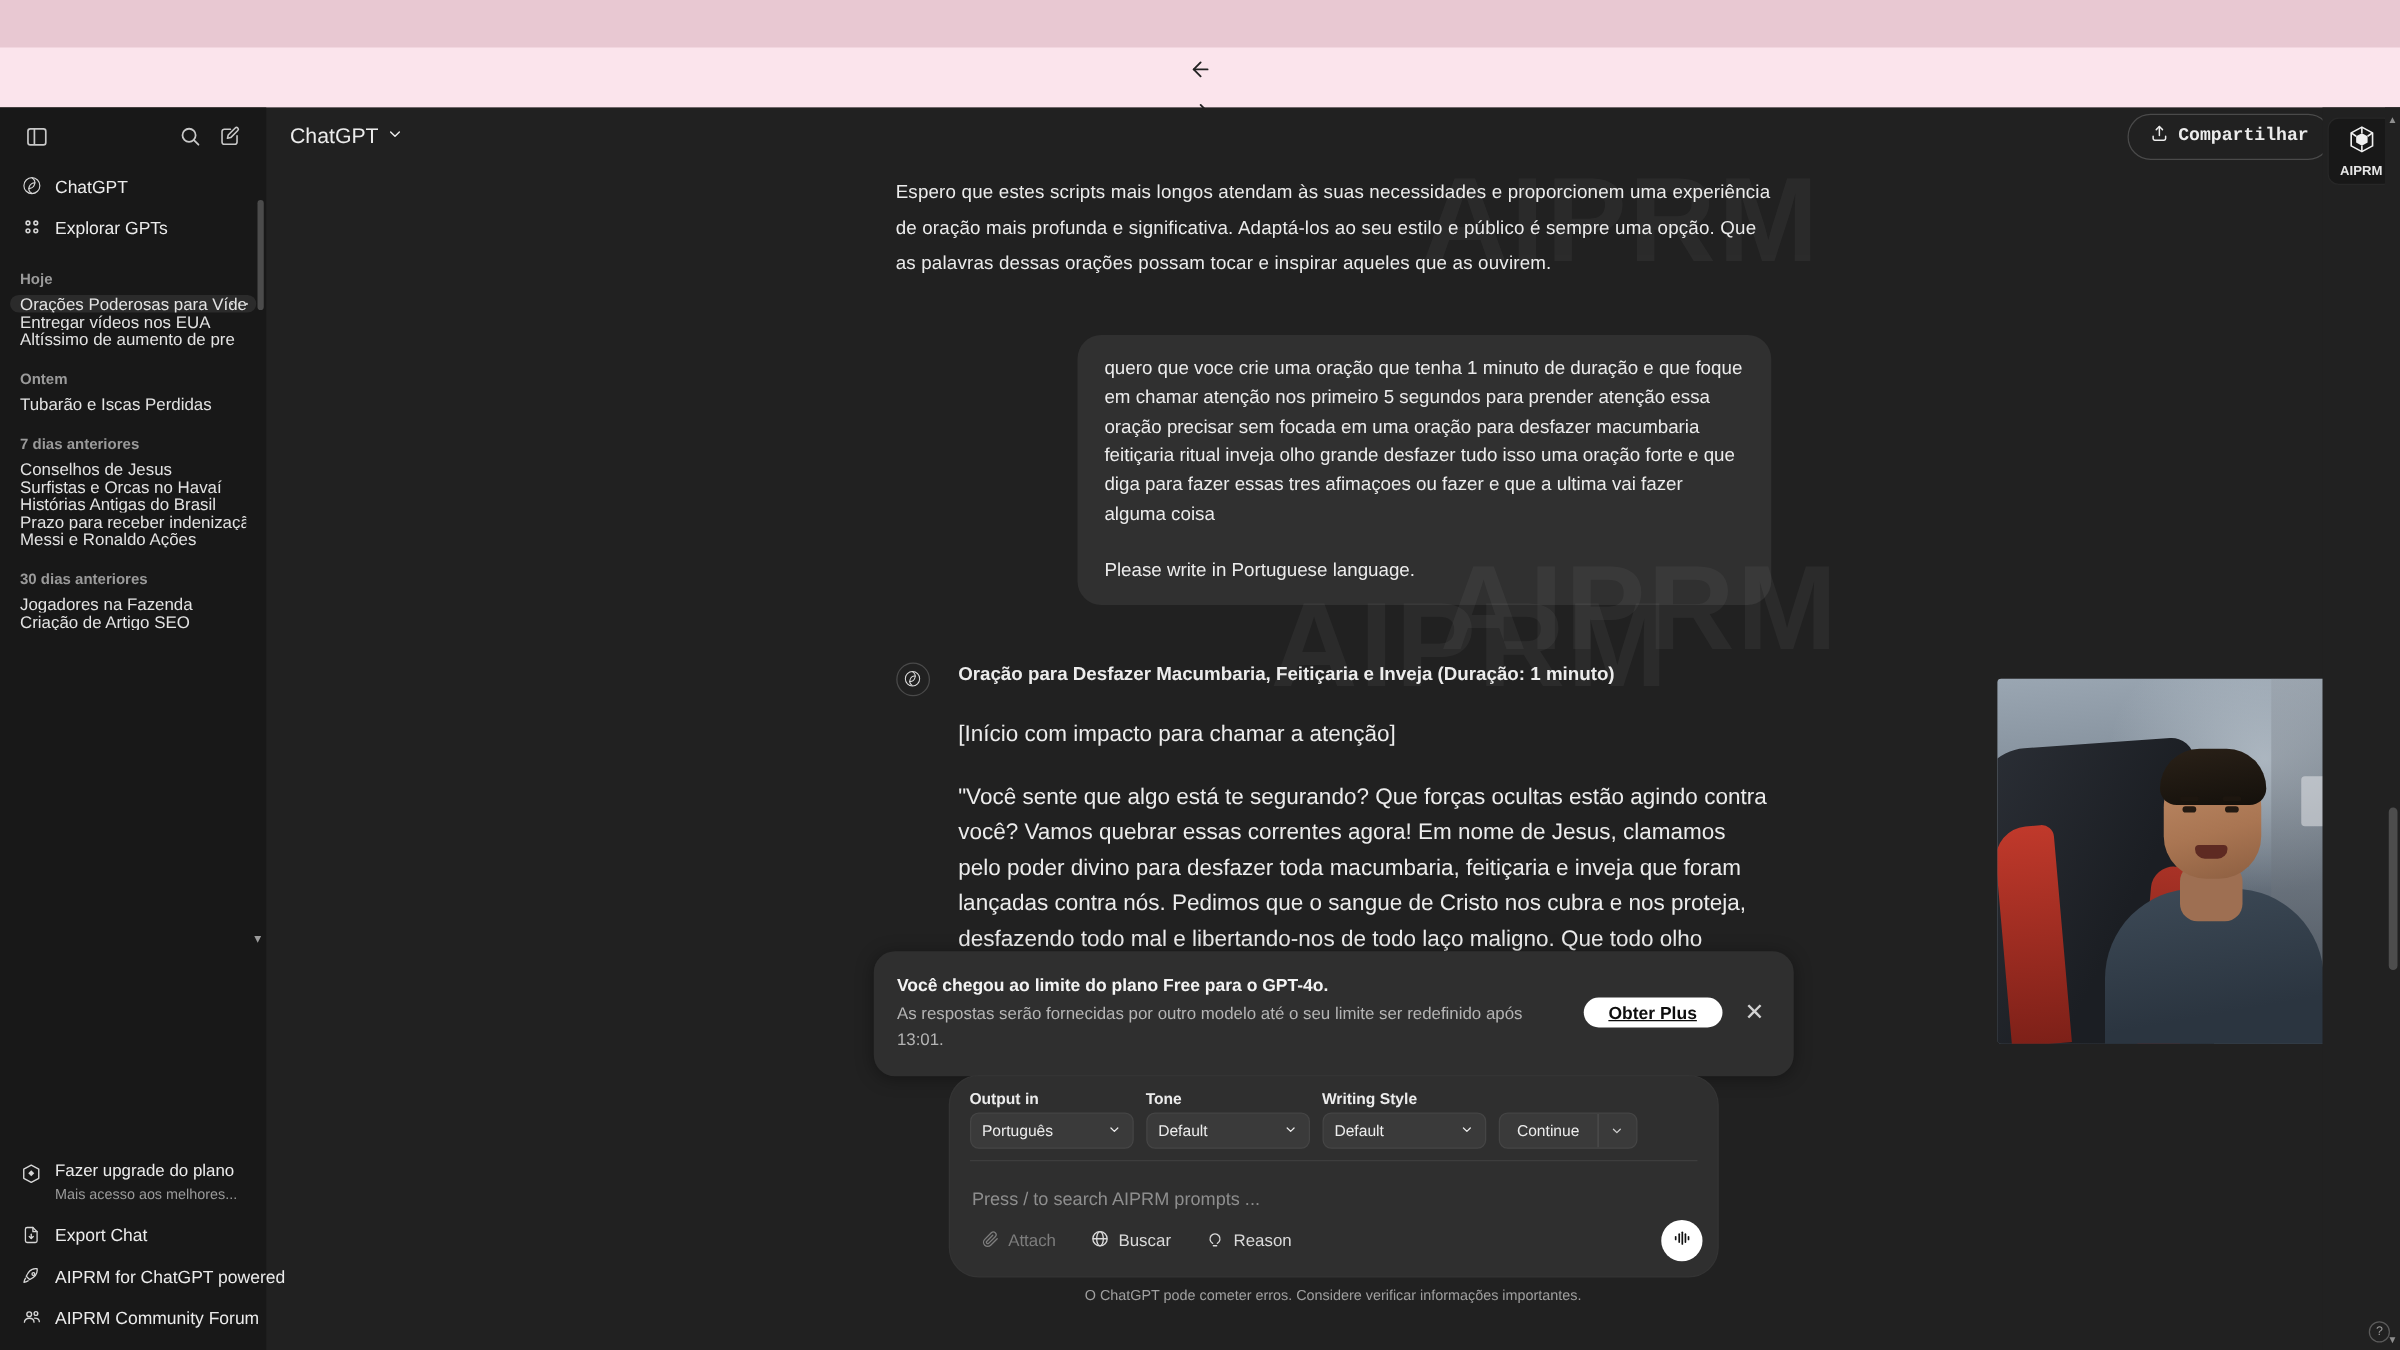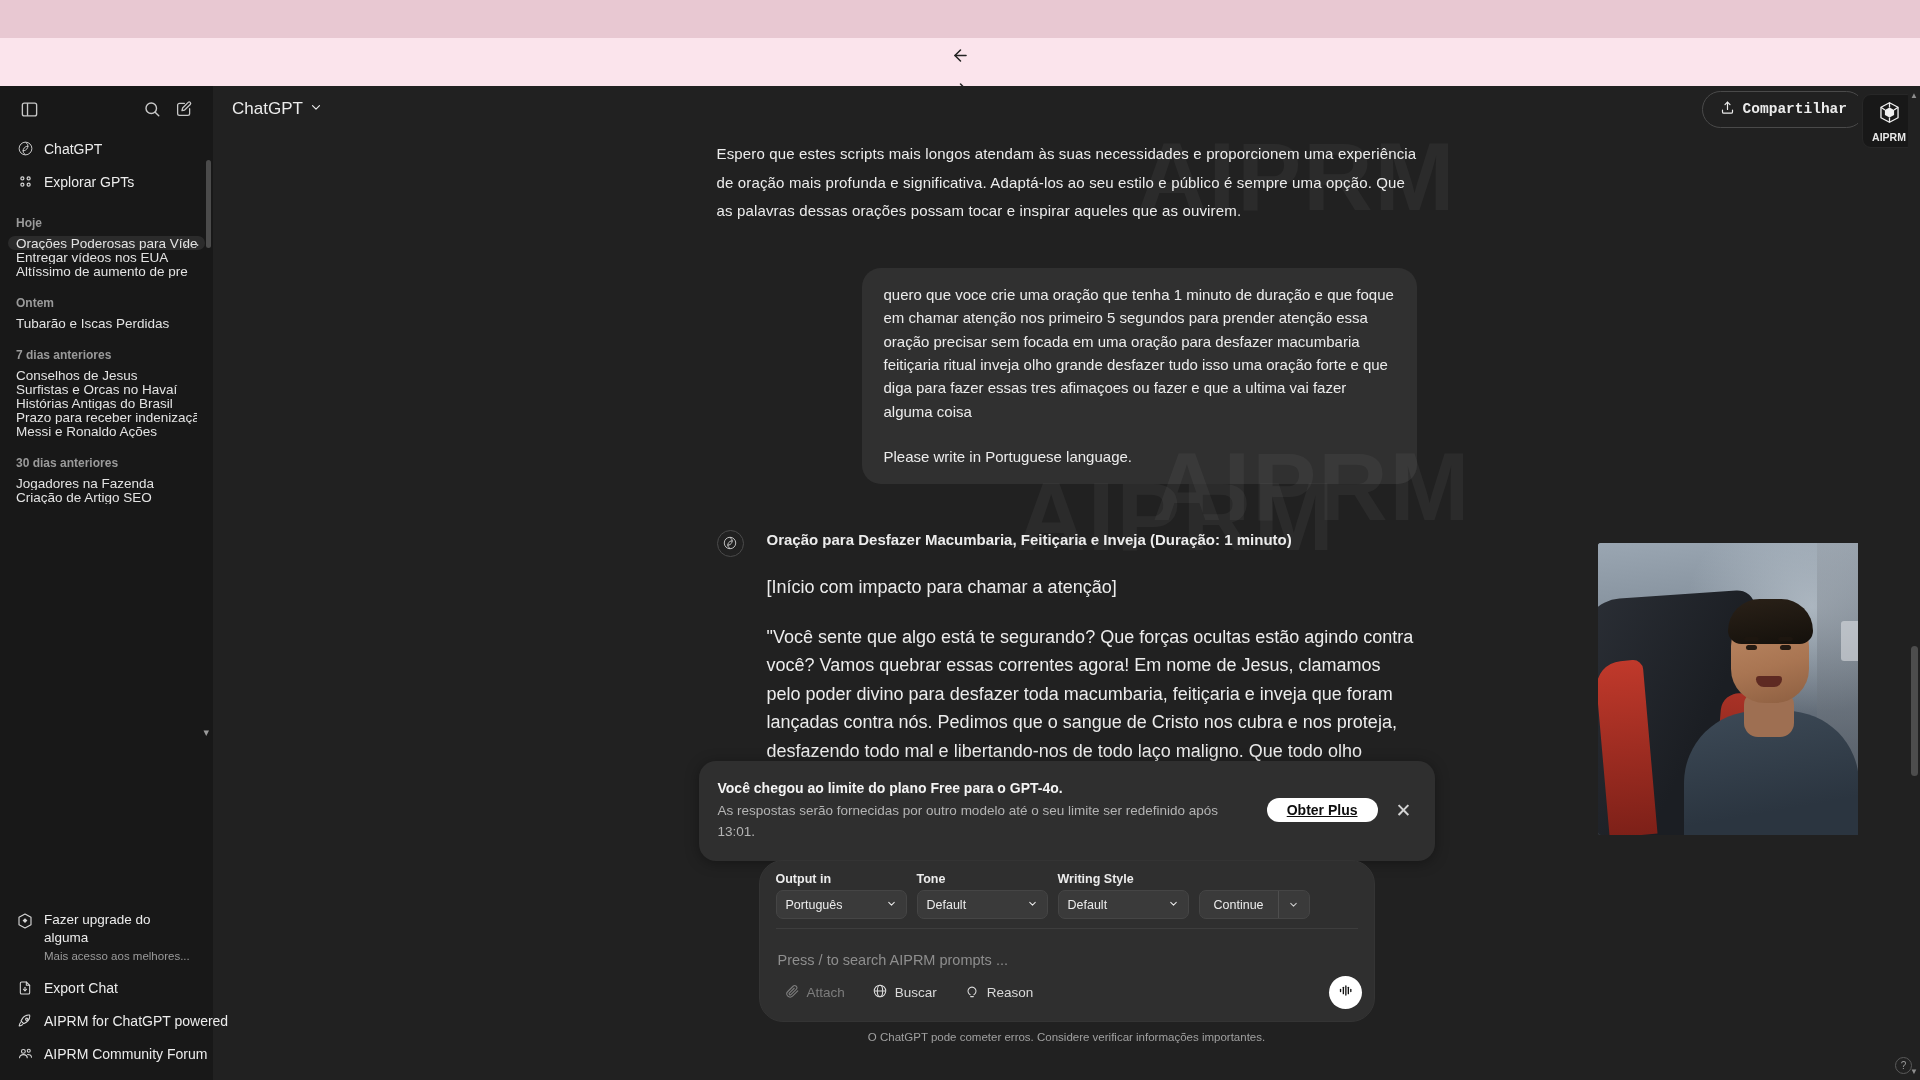--- a/index.html
+++ b/index.html
@@ -558,21 +558,21 @@
 
     <div class="sb-bottom">
       <div class="sb-upgrade">
         <span class="ic" style="margin-top:2px;">
           <svg width="18" height="18" viewBox="0 0 24 24" fill="none" stroke="#d6d6d6" stroke-width="1.5" stroke-linejoin="round">
               <path d="M12 2.8l8 4.3v9.8l-8 4.3-8-4.3V7.1z"></path>
               <path d="M12 8.2l3.2 3.2L12 14.6l-3.2-3.2z" fill="#d6d6d6" stroke="none"></path>
             </svg>
         </span>
         <span class="sb-upg-txt">
-          <span class="t1">Fazer upgrade do alguma</span><br>
+          <span class="t1">Fazer upgrade do plano</span><br>
           <span class="t2">Mais acesso aos melhores...</span>
         </span>
       </div>
 
       <div class="sb-item">
         <span class="ic">
           <svg width="16" height="16" viewBox="0 0 24 24" fill="none" stroke="currentColor" stroke-width="1.6" stroke-linecap="round" stroke-linejoin="round">
               <path d="M14 3H7a2 2 0 0 0-2 2v14a2 2 0 0 0 2 2h10a2 2 0 0 0 2-2V8z"></path>
               <polyline points="14 3 14 8 19 8"></polyline>
               <line x1="12" y1="11" x2="12" y2="16"></line>

